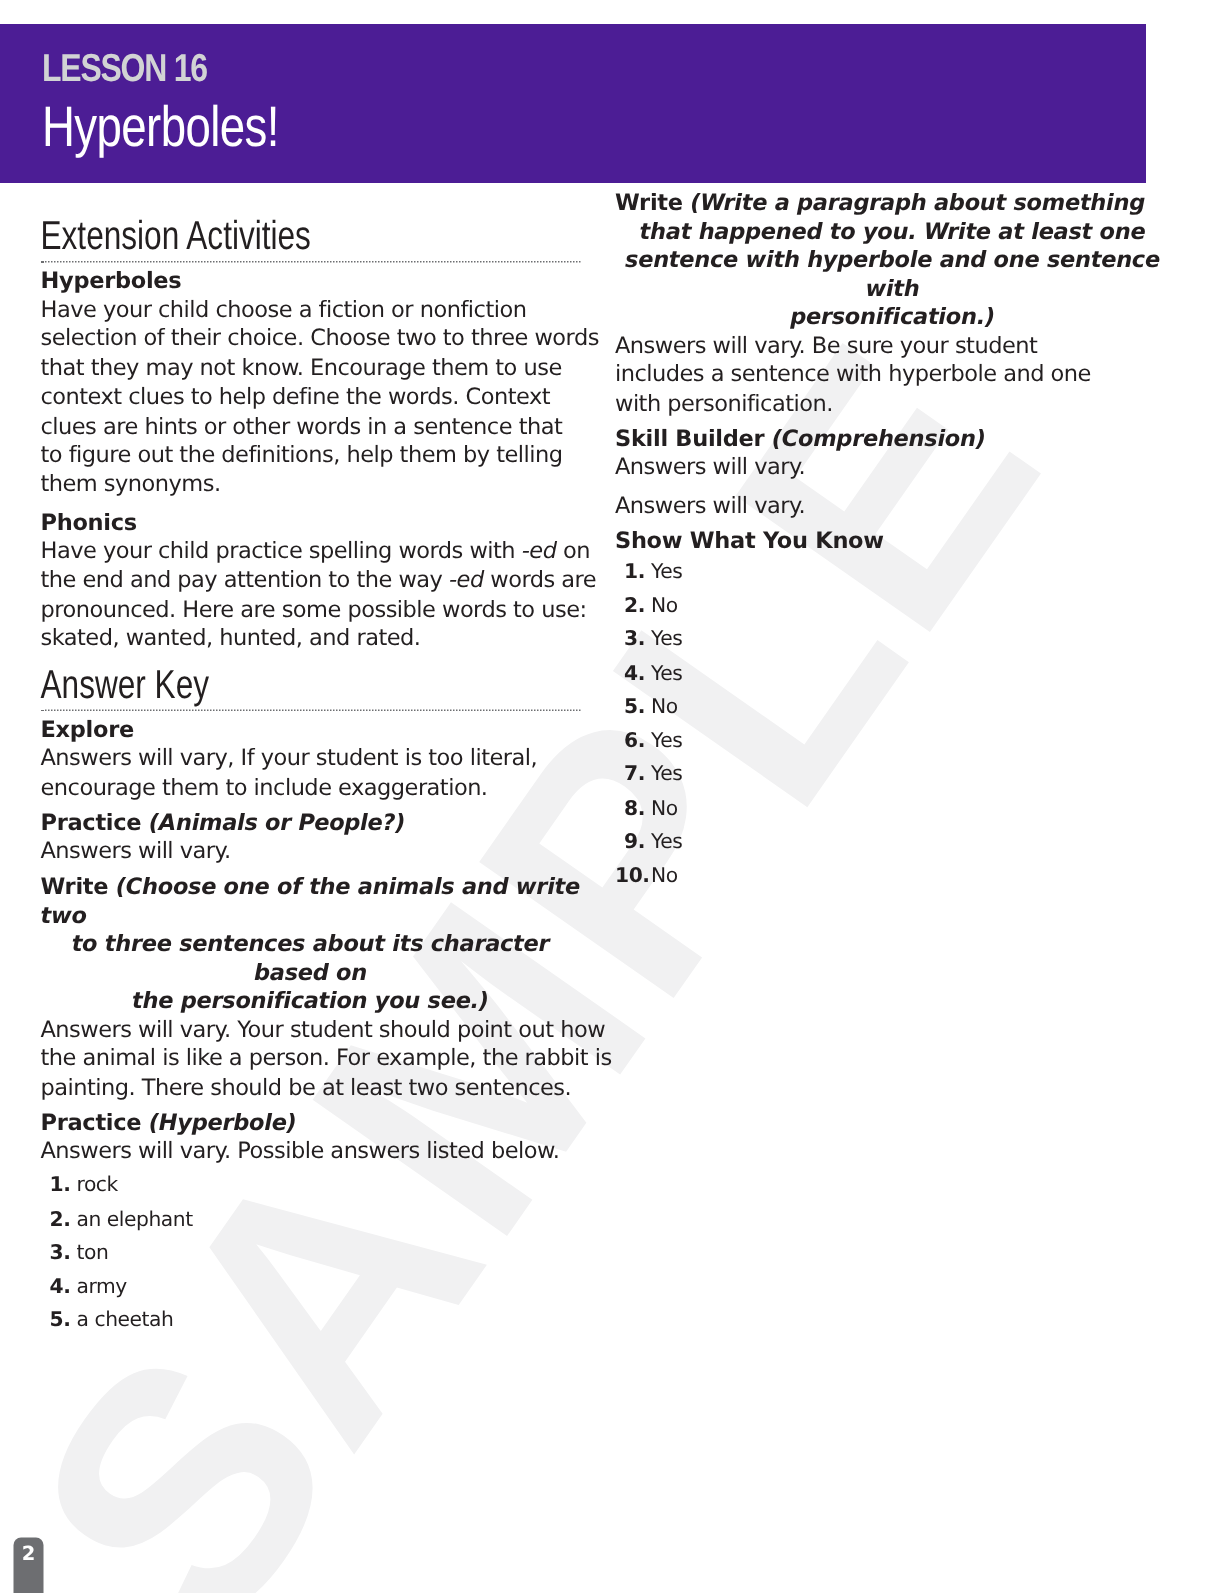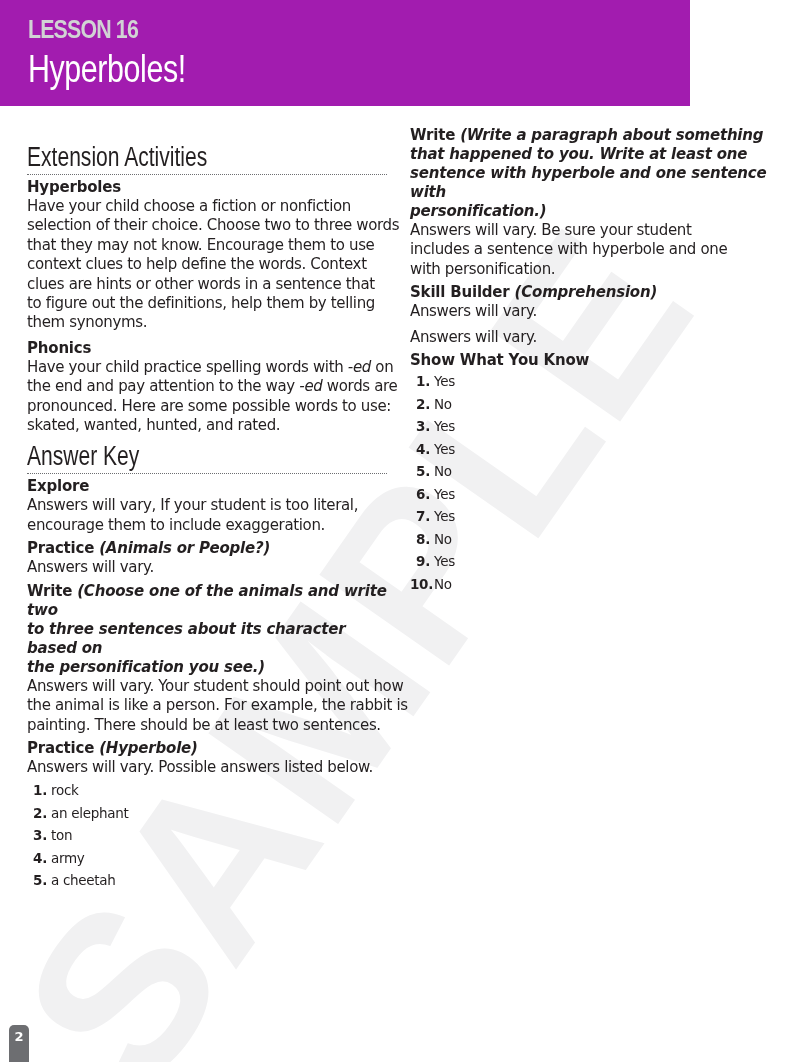--- a/index.html
+++ b/index.html
@@ -2,22 +2,22 @@
 <html><head>
 <meta charset="utf-8">
 <style>
   html, body { margin: 0; padding: 0; }
   body {
     width: 812px; height: 1062px; position: relative; overflow: hidden;
     background: #ffffff; color: #231f20;
     font-family: "DejaVu Sans", sans-serif;
   }
   .header {
-    position: absolute; left: 0; top: 0; width: 690px; height: 106px;
-    background: #a21caf;
+    position: absolute; left: 0; top: 16px; width: 764px; height: 106px;
+    background: #4c1d95;
   }
   .lesson-label {
     position: absolute; left: 28px; top: 14px;
     font-family: "Liberation Sans", sans-serif; font-weight: bold;
     font-size: 26px; color: #d1d3d4; letter-spacing: -1px;
     transform: scaleX(0.82); transform-origin: left top;
   }
   .lesson-title {
     position: absolute; left: 28px; top: 48px;
     font-family: "Liberation Sans", sans-serif;
@@ -41,21 +41,21 @@
     transform: scaleX(0.78); transform-origin: left top;
     white-space: nowrap;
   }
   .rule {
     border-top: 1.5px dotted #6d6e71; margin: 0 0 3px 0; height: 0;
   }
   .h {
     font-weight: bold; font-size: 15px; line-height: 19px; margin: 0;
     letter-spacing: -0.2px;
   }
-  .h .sub { font-style: italic; }
+  .h .sub { font-style: italic; text-align: center; }
   .p {
     font-size: 15px; line-height: 19.4px; margin: 0 0 4px 0;
     letter-spacing: -0.35px; white-space: nowrap;
   }
   .p em { font-style: italic; }
   .block { margin-bottom: 3px; }
   .list { margin: 2px 0 0 0; padding: 0; list-style: none; }
   .list li {
     font-size: 13.5px; line-height: 22.5px; letter-spacing: -0.3px;
     white-space: nowrap;

